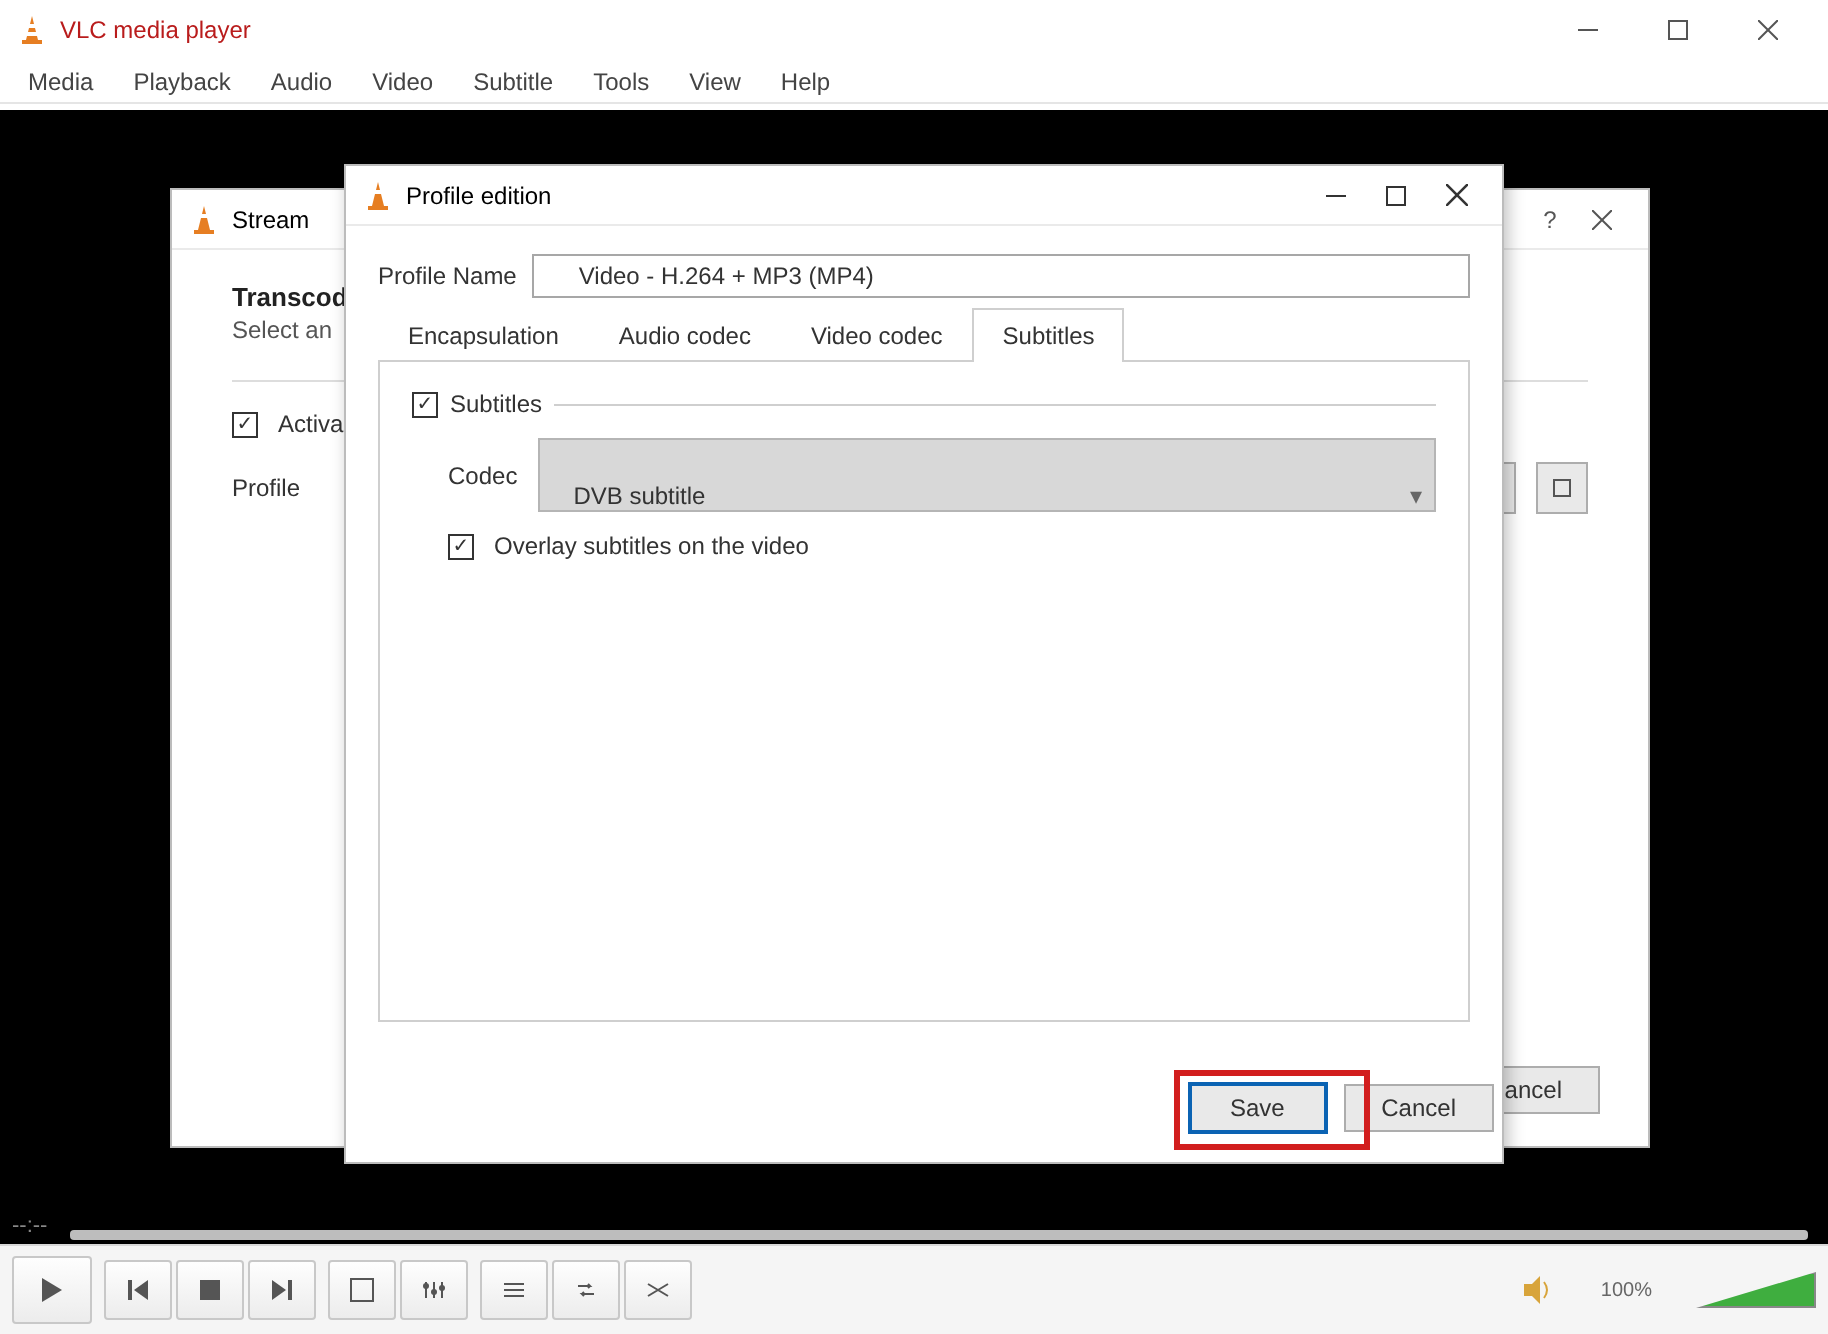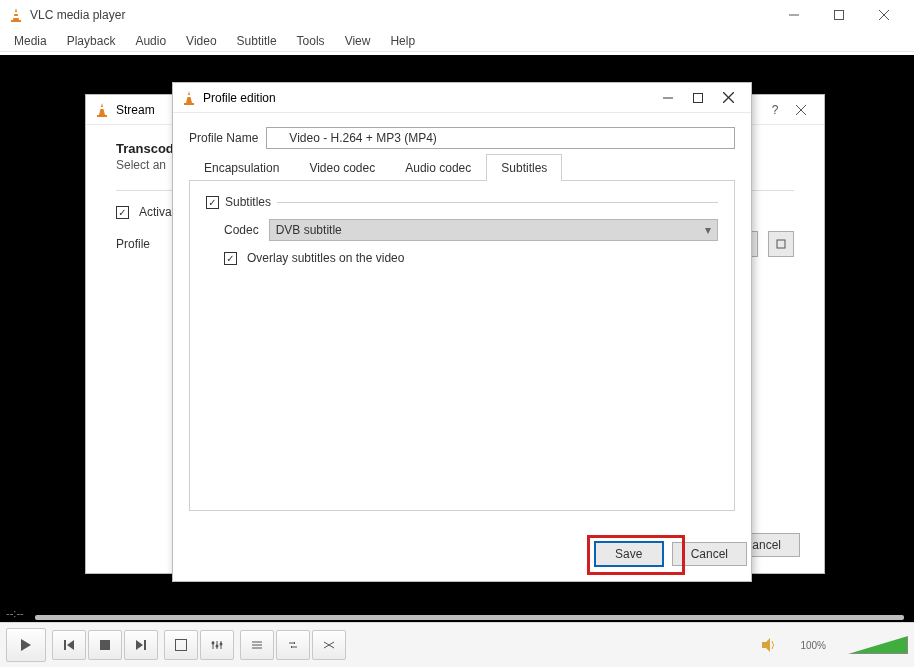--- a/index.html
+++ b/index.html
@@ -1,19 +1,19 @@
 <!DOCTYPE html>
 <html><head>
 <meta charset="utf-8">
 <style>
 *{box-sizing:border-box;margin:0;padding:0;font-family:"Segoe UI",Tahoma,sans-serif;font-size:12px;color:#333}
 body{background:#fff;width:914px;height:667px;overflow:hidden;position:relative}
 .titlebar{height:30px;display:flex;align-items:center;padding:0 8px;background:#fff}
 .titlebar .cone{width:16px;height:16px;margin-right:6px}
-.titlebar .title{flex:1;color:#404040}
+.titlebar .title{flex:1;color:#b91c1c}
 .win-controls{display:flex;gap:0}
 .win-btn{width:45px;height:30px;display:flex;align-items:center;justify-content:center;color:#555}
 .menubar{height:22px;display:flex;align-items:center;padding:0 4px;border-bottom:1px solid #e5e5e5}
 .menubar span{padding:3px 10px;color:#444}
 .stage{position:absolute;top:55px;left:0;right:0;bottom:45px;background:#000}
 .status{position:absolute;left:6px;bottom:48px;color:#888;font-size:11px}
 .controls{position:absolute;bottom:0;left:0;right:0;height:45px;background:#f5f5f5;border-top:1px solid #d8d8d8;display:flex;align-items:center;padding:0 6px;gap:6px}
 .seek{position:absolute;bottom:45px;left:35px;right:10px;height:10px;display:flex;align-items:center}
 .seek-track{flex:1;height:5px;background:#bdbdbd;border-radius:2px}
 .cbtn{width:34px;height:30px;border:1px solid #c8c8c8;background:linear-gradient(#fefefe,#ececec);display:flex;align-items:center;justify-content:center;border-radius:2px}
@@ -42,21 +42,21 @@
 .dlg-profile .dlg-body{padding:14px 16px 12px 16px}
 .field-row{display:flex;align-items:center;gap:8px;margin-bottom:2px}
 .text-input{flex:1;border:1px solid #a7a7a7;padding:3px 22px;height:22px;background:#fff}
 .tabs{display:flex;border-bottom:1px solid #cfcfcf;margin-top:4px}
 .tab{padding:6px 14px;border:1px solid transparent;border-bottom:none;color:#333;position:relative;top:1px}
 .tab.active{border-color:#cfcfcf;background:#fff}
 .tab-pane{border:1px solid #cfcfcf;border-top:none;padding:14px 16px;height:330px;background:#fff}
 .fieldset-label{position:relative;display:flex;align-items:center;gap:6px}
 .fieldset-line{flex:1;height:1px;background:#cfcfcf}
 .codec-row{display:flex;align-items:center;gap:10px;margin:10px 0 10px 18px}
-.select-dis{flex:1;height:22px;background:#d8d8d8;border:1px solid #b5b5b5;display:flex;align-items:center;padding:0 6px;color:#666;position:relative}
+.select-dis{flex:1;height:37px;background:#d8d8d8;border:1px solid #b5b5b5;display:flex;align-items:flex-end;padding:0 17px;color:#666;position:relative}
 .select-dis .dd{position:absolute;right:6px;color:#666}
 .dlg-profile .footer{position:absolute;bottom:14px;right:4px;display:flex;gap:8px;align-items:center}
 .red-box{position:absolute;border:3px solid #d21e1e;pointer-events:none}
 .help-q{width:22px;color:#555;text-align:center}
 svg{display:block}
 </style>
 </head>
 <body>
 
 <div class="titlebar">
@@ -253,22 +253,22 @@
         </svg>
       </div>
   </div>
   <div class="dlg-body">
     <div class="field-row">
       <span>Profile Name</span>
       <input class="text-input" value="Video - H.264 + MP3 (MP4)" style="">
     </div>
     <div class="tabs">
       <div class="tab">Encapsulation</div>
+      <div class="tab">Audio codec</div>
       <div class="tab">Video codec</div>
-      <div class="tab">Audio codec</div>
       <div class="tab active">Subtitles</div>
     </div>
     <div class="tab-pane">
       <div class="fieldset-label">
         <span class="chk">✓</span>
         <span>Subtitles</span>
         <div class="fieldset-line"></div>
       </div>
       <div class="codec-row">
         <span>Codec</span>

